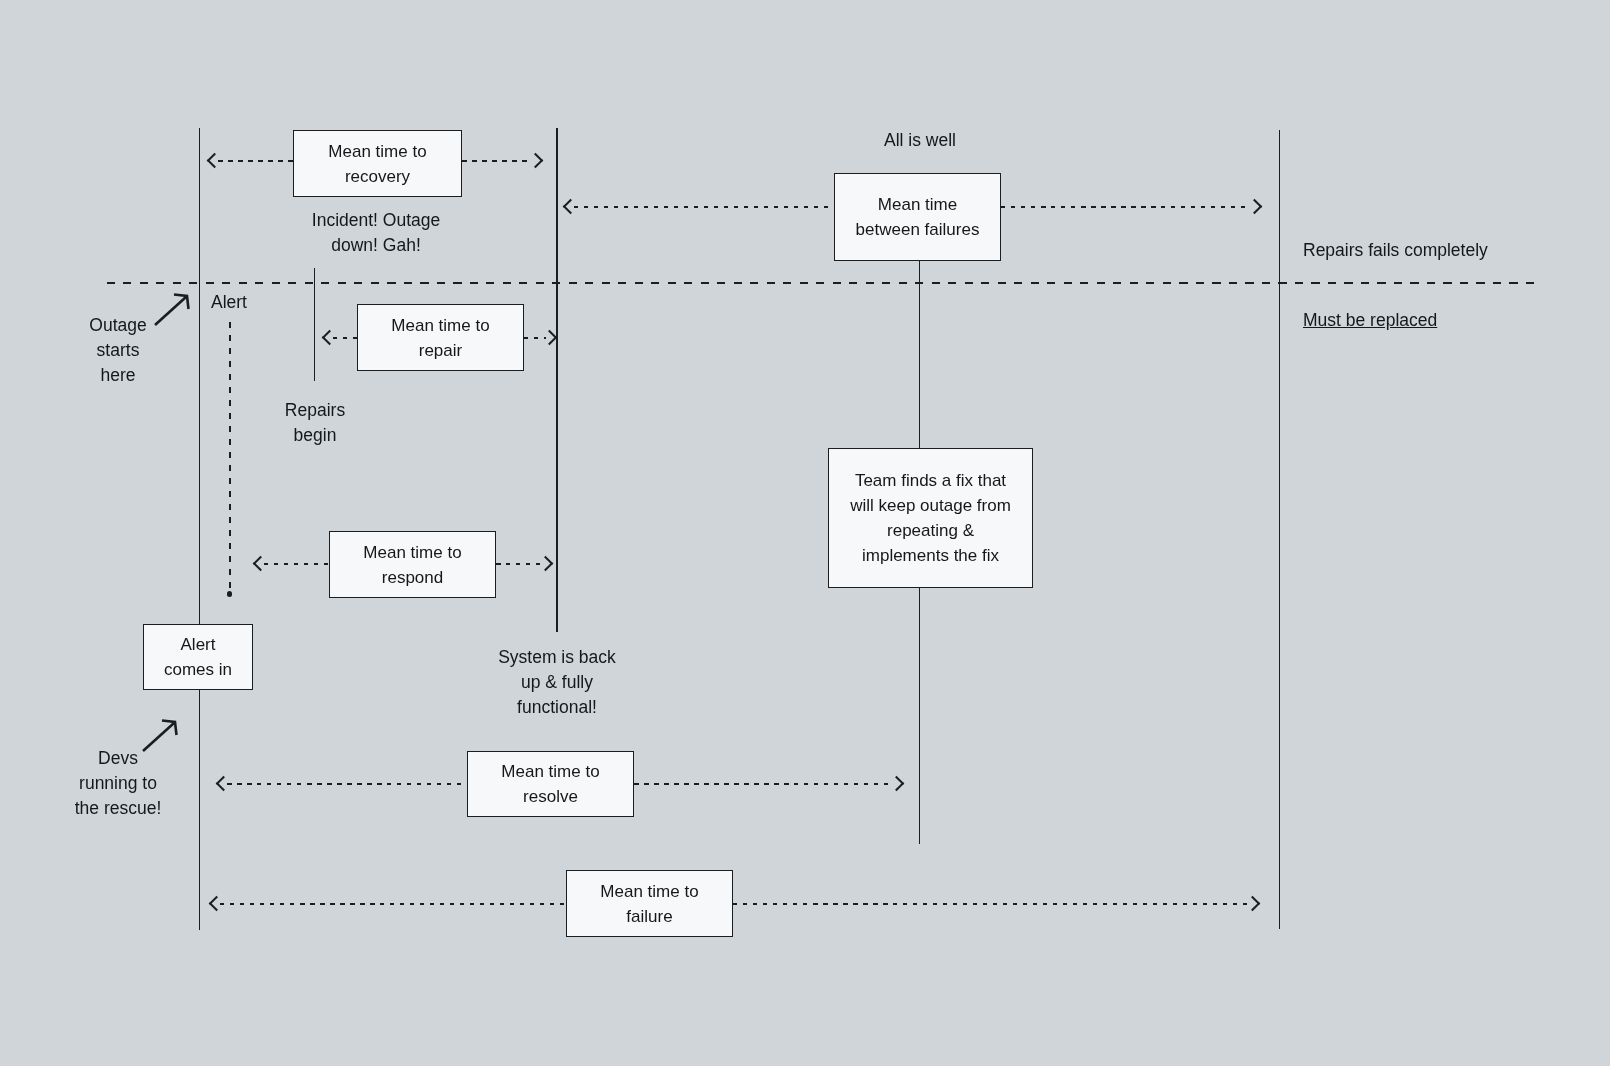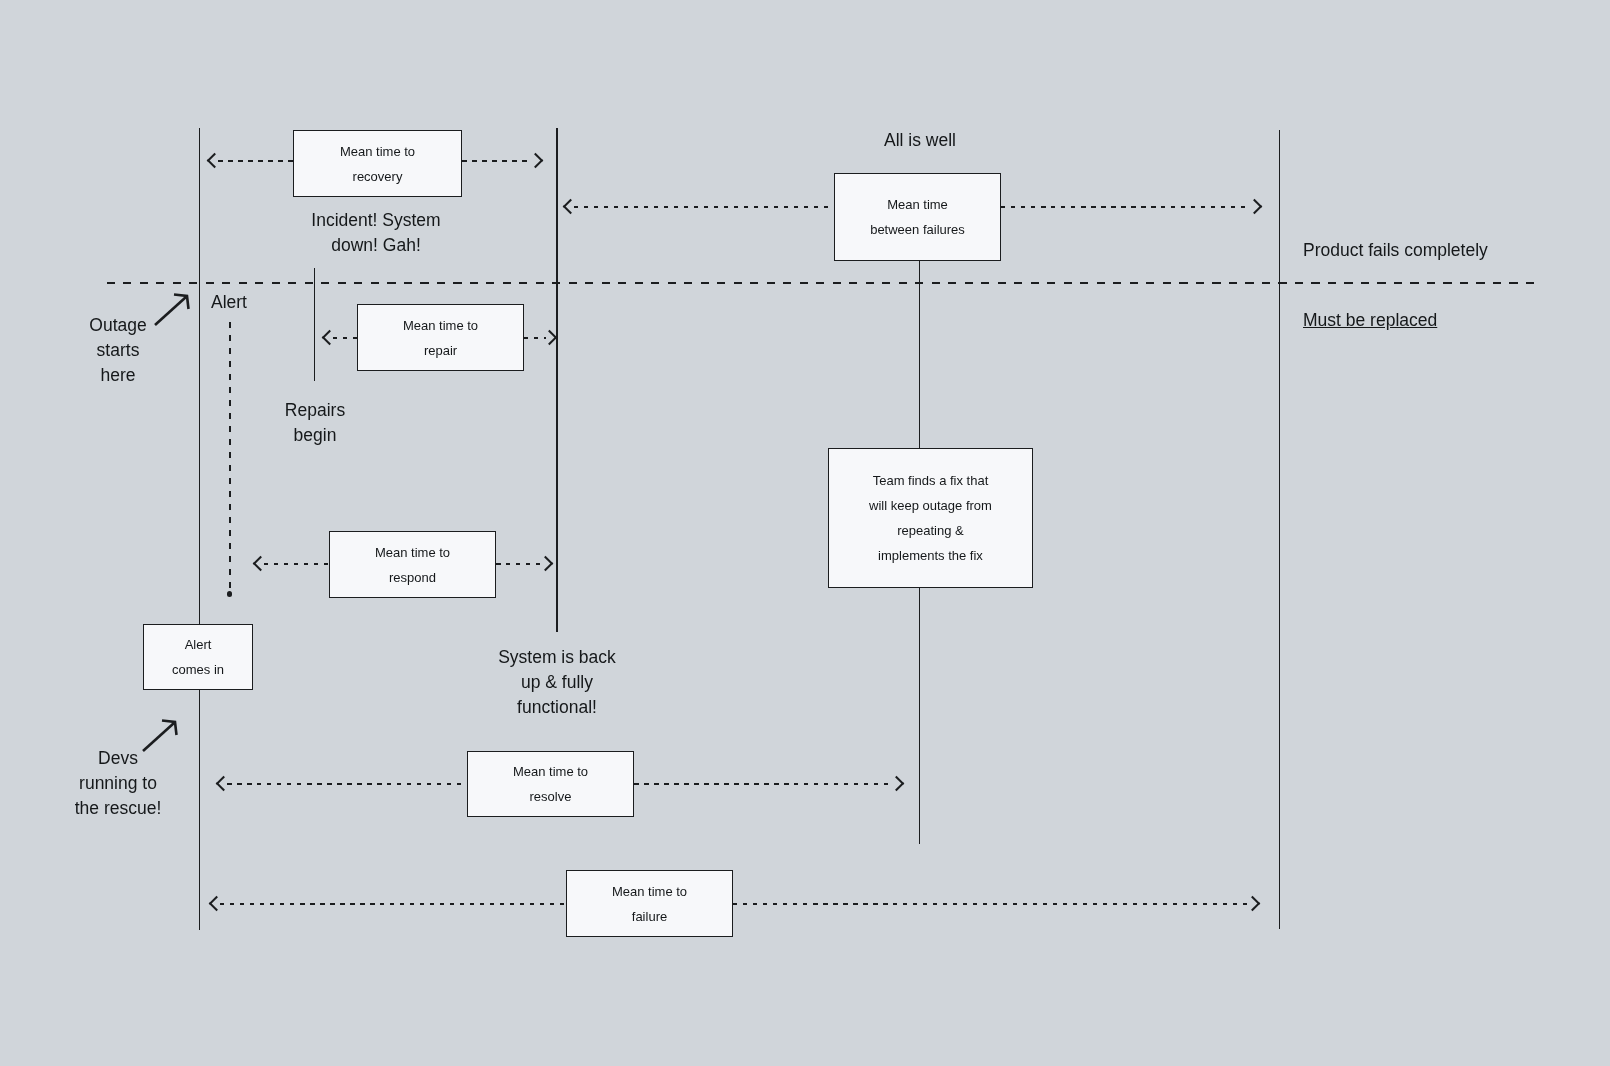--- a/index.html
+++ b/index.html
@@ -60,21 +60,21 @@
   .chev.l { transform: rotate(-45deg); }
   .chev.r { transform: rotate(135deg); }
   .box {
     position: absolute;
     background: var(--box-fill);
     border: 1.8px solid var(--line);
     display: flex;
     align-items: center;
     justify-content: center;
     text-align: center;
-    font-size: 13px;
+    font-size: 17px;
     line-height: 25px;
     white-space: pre-line;
     color: var(--text);
   }
   .lbl {
     position: absolute;
     font-size: 17.5px;
     line-height: 25px;
     white-space: pre-line;
     color: var(--text);
@@ -150,23 +150,23 @@
   <div class="box" style="left:828px; top:448px; width:205px; height:140px;">Team finds a fix that
 will keep outage from
 repeating &amp;
 implements the fix</div>
   <div class="box" style="left:467px; top:751px; width:167px; height:66px;">Mean time to
 resolve</div>
   <div class="box" style="left:566px; top:870px; width:167px; height:67px;">Mean time to
 failure</div>
 
   <div class="lbl c" style="left:845px; top:128px; width:150px;text-align:center;">All is well</div>
-  <div class="lbl c" style="left:286px; top:208px; width:180px;">Incident! System
+  <div class="lbl c" style="left:286px; top:208px; width:180px;">Incident! Outage
 down! Gah!</div>
-  <div class="lbl" style="left:1303px; top:238px;">Product fails completely</div>
+  <div class="lbl" style="left:1303px; top:238px;">Repairs fails completely</div>
   <div class="lbl" style="left:1303px; top:308px;text-decoration:underline;">Must be replaced</div>
   <div class="lbl" style="left:211px; top:290px;">Alert</div>
   <div class="lbl c" style="left:58px; top:313px; width:120px;">Outage
 starts
 here</div>
   <div class="lbl c" style="left:255px; top:398px; width:120px;">Repairs
 begin</div>
   <div class="lbl c" style="left:48px; top:746px; width:140px;">Devs
 running to
 the rescue!</div>

